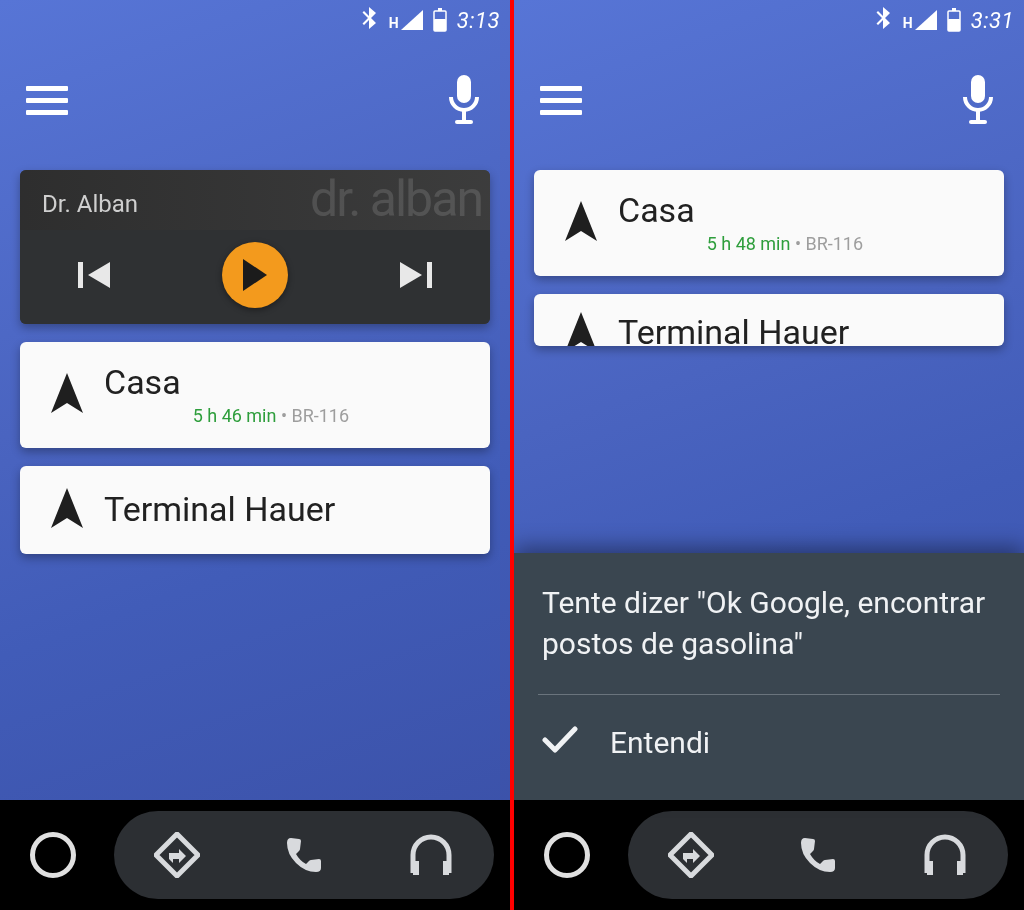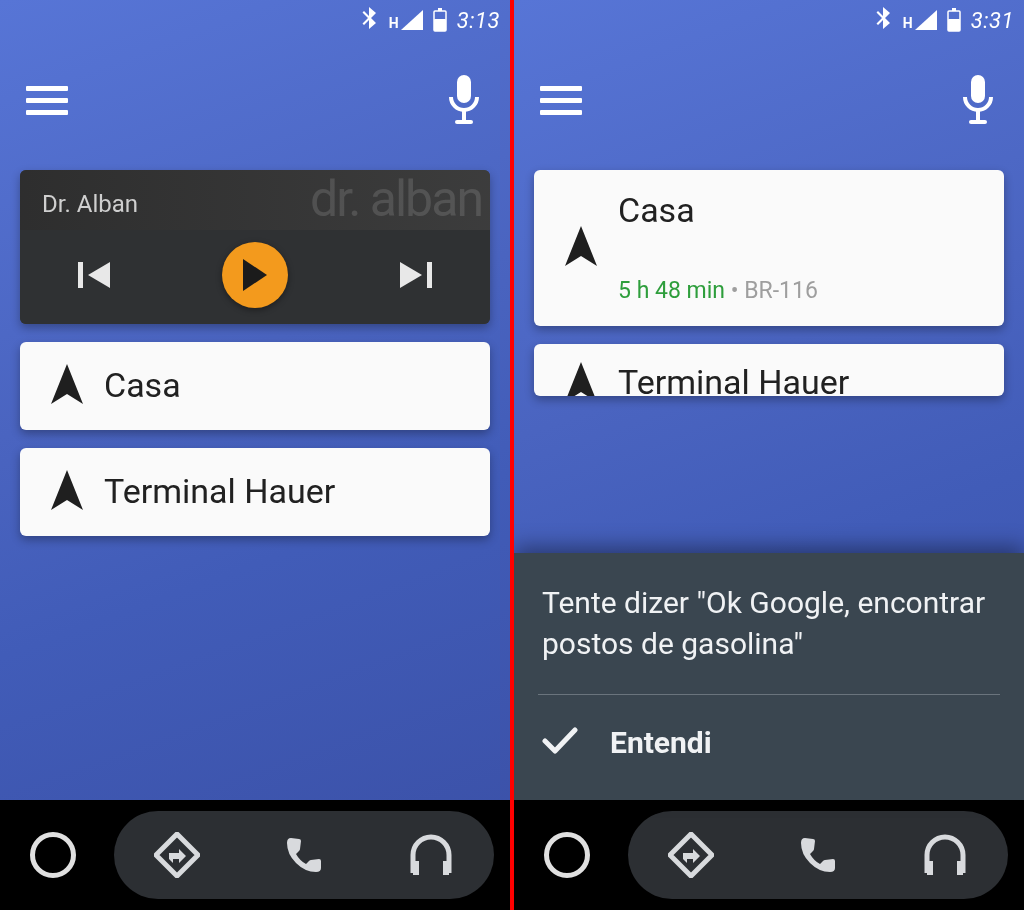--- a/index.html
+++ b/index.html
@@ -72,37 +72,37 @@
     background: #fafafa; border-radius: 6px;
     box-shadow: 0 4px 10px rgba(0,0,0,0.3);
     display: flex; align-items: center; gap: 14px;
     padding: 20px 18px 22px 24px;
     cursor:pointer;
   }
   .nav-card.partial {
     padding-bottom: 0; height: 52px; overflow: hidden; align-items: flex-start; padding-top: 18px;
   }
   .nav-icon { width: 46px; height: 46px; flex: 0 0 46px; display:flex; align-items:center; justify-content:center; }
-  .nav-text { flex: 1 1 auto; display:flex; flex-direction:column; gap: 4px; min-width:0; }
+  .nav-text { flex: 1 1 auto; display:flex; flex-direction:row; gap: 12px; min-width:0; }
   .nav-title { font-size: 34px; color: #212121; font-weight: 400; }
-  .nav-sub { font-size: 23px; color: #9e9e9e; white-space:nowrap; overflow:hidden; text-overflow:ellipsis;margin-top:43px; }
+  .nav-sub { font-size: 18px; color: #9e9e9e; white-space:nowrap; overflow:hidden; text-overflow:ellipsis;margin-top:43px; }
   .nav-sub .eta { color: #2e9e3c; }
 
   
   .tip-card {
     position: absolute;
     left: 0; right: 0; bottom: 0;
     background: #3a4650;
     color: #f0f2f4;
     padding: 30px 28px 40px 28px;
     box-shadow: 0 -6px 20px rgba(0,0,0,0.4);
   }
   .tip-text { font-size: 30px; line-height: 1.35; }
   .tip-divider { height: 1px; background: #6a747d; margin: 30px -4px 0 -4px; }
-  .tip-action { display:flex; align-items:center; gap: 32px; padding-top: 30px; cursor:pointer;font-weight:bold; }
+  .tip-action { display:flex; align-items:flex-start; gap: 32px; padding-top: 30px; cursor:pointer; }
   .tip-action-label { font-size: 30px; }
 
   
   .bottomnav {
     height: 110px; background: #000; flex: 0 0 110px;
     display:flex; align-items:center; padding: 0 16px 0 30px; gap: 14px;
   }
   .home-circle { width: 46px; height: 46px; border: 5px solid #e0e0e0; border-radius: 50%; cursor:pointer; flex:0 0 auto; }
   .pill {
     flex: 1 1 auto; height: 88px; background: #2c2f33; border-radius: 44px;
@@ -185,20 +185,25 @@
       </div>
 
       <div class="nav-card">
         <div class="nav-icon">
           <svg width="40" height="46" viewBox="0 0 40 46">
               <path d="M20 2 L36 42 L20 32 L4 42 Z" fill="#1f1f1f"></path>
             </svg>
         </div>
         <div class="nav-text">
           <div class="nav-title">Casa</div>
+          <div class="nav-sub">
+            <span class="eta">5 h 46 min</span>
+            <span> • </span>
+            <span>BR-116</span>
+          </div>
         </div>
       </div>
 
       <div class="nav-card">
         <div class="nav-icon">
           <svg width="40" height="46" viewBox="0 0 40 46">
               <path d="M20 2 L36 42 L20 32 L4 42 Z" fill="#1f1f1f"></path>
             </svg>
         </div>
         <div class="nav-text">

